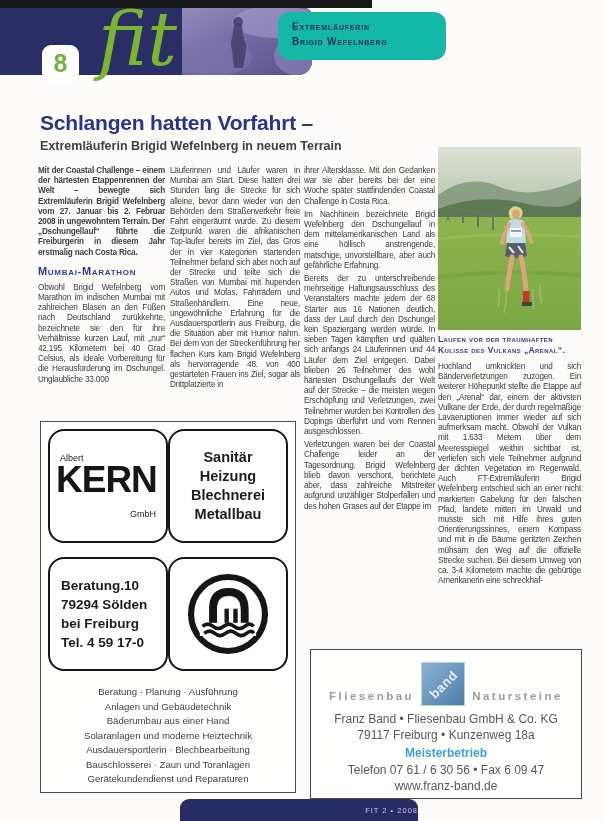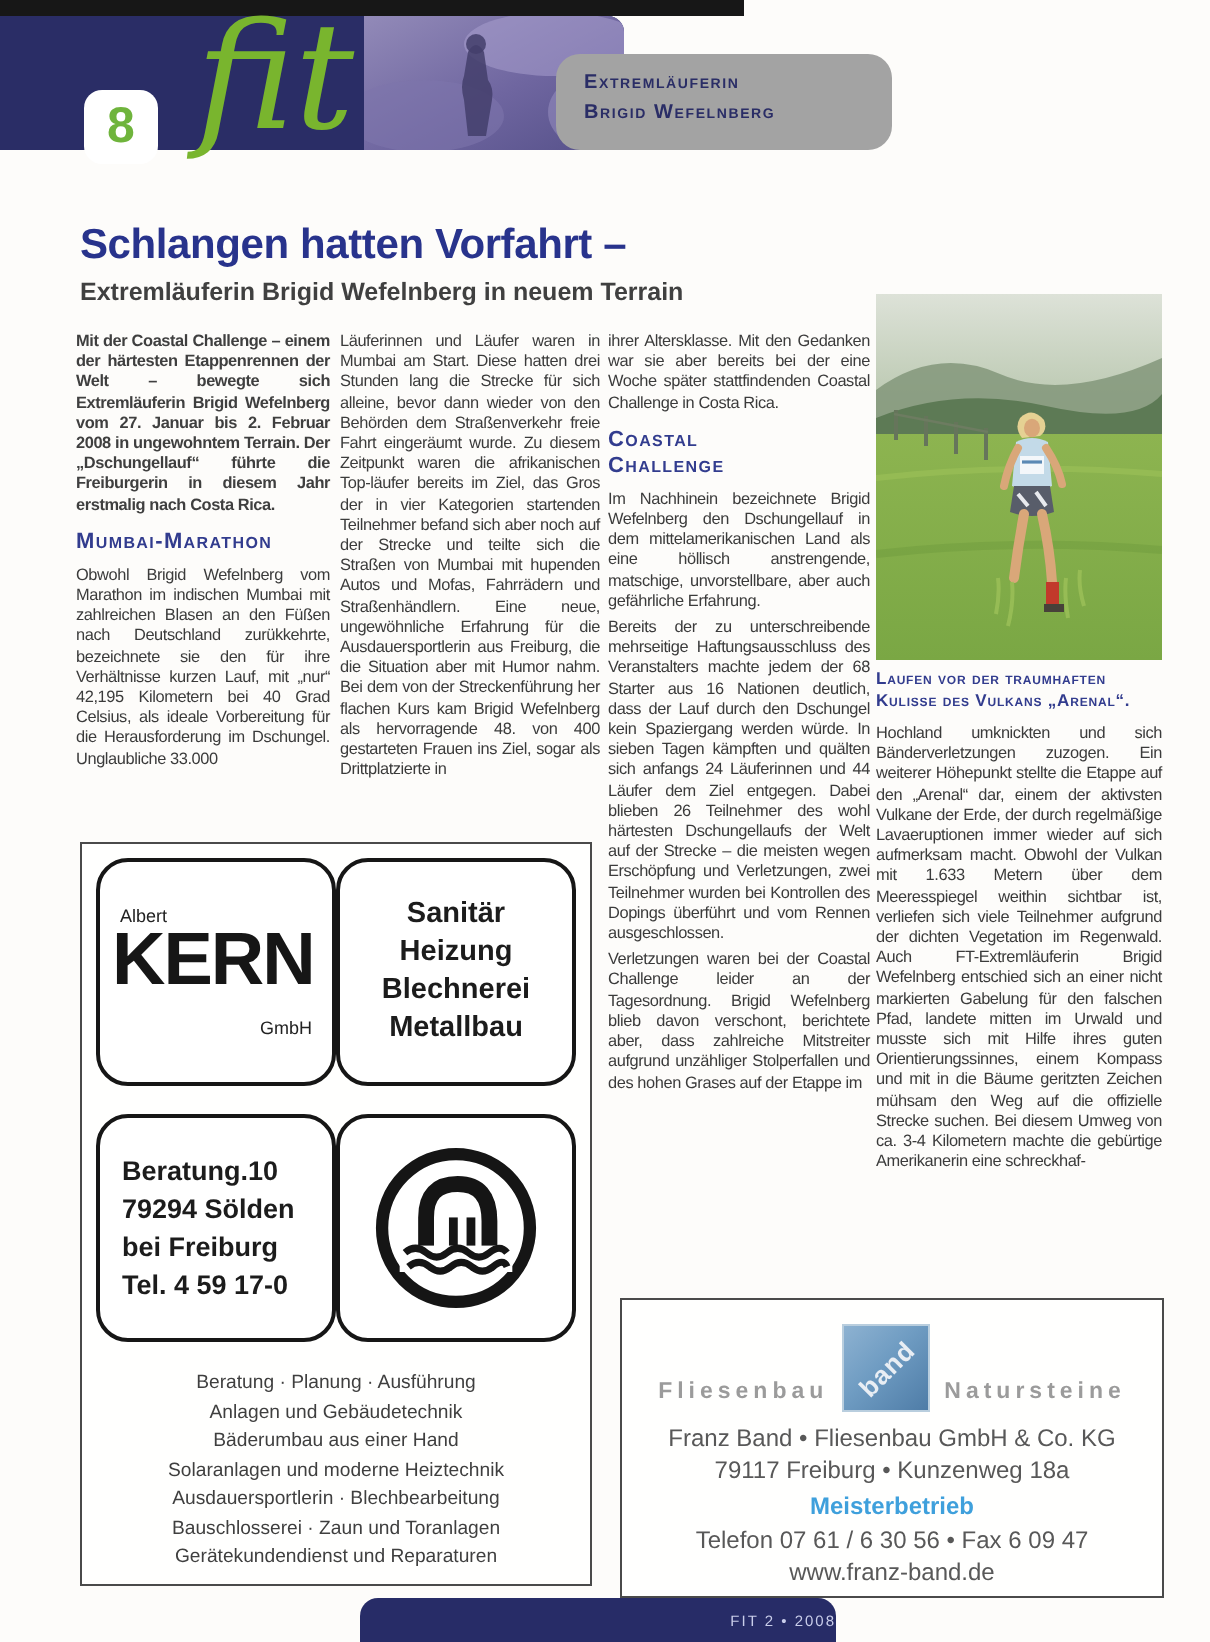--- a/index.html
+++ b/index.html
@@ -4,21 +4,21 @@
 <style>
   * { margin:0; padding:0; box-sizing:border-box; }
   html,body { background:#ffffff; }
   body { font-family:"Liberation Sans", sans-serif; }
   .page { position:relative; width:605px; height:821px; background:#fdfcfa; overflow:hidden; }
 
   
   .top-strip { position:absolute; left:0; top:0; width:372px; height:8px; background:#171717; }
   .band { position:absolute; left:0; top:8px; width:312px; height:67px; background:#2a2d66; border-radius:0 8px 14px 0; overflow:hidden; }
   .band-photo { position:absolute; right:0; top:0; width:130px; height:67px; }
-  .kicker-box { position:absolute; left:278px; top:27px; width:168px; height:48px; background:#a3a3a3; border-radius:12px; padding:7px 0 0 14px; }
+  .kicker-box { position:absolute; left:278px; top:12px; width:168px; height:48px; background:#14b8a6; border-radius:12px; padding:7px 0 0 14px; }
   .kicker-line { font-variant:small-caps; font-weight:bold; font-size:10px; letter-spacing:0.8px; color:#2a2d66; line-height:15px; }
   .pagenum-box { position:absolute; left:42px; top:45px; width:37px; height:37px; background:#ffffff; border-radius:9px; display:flex; align-items:center; justify-content:center; }
   .pagenum { color:#6fb43c; font-size:25px; font-weight:bold; }
   .fit-logo { position:absolute; left:98px; top:2px; font-family:"DejaVu Serif", serif; font-style:italic; font-size:74px; line-height:1; color:#79b52e; z-index:3; }
 
   
   .title { position:absolute; left:40px; top:111px; font-size:21px; font-weight:bold; color:#28338c; letter-spacing:-0.2px; }
   .subtitle { position:absolute; left:40px; top:139px; font-size:12.5px; font-weight:bold; color:#404040; }
 
   
@@ -108,21 +108,20 @@
     <div class="sec-heading">Mumbai-Marathon</div>
     <p>Obwohl Brigid Wefelnberg vom Marathon im indischen Mumbai mit zahlreichen Blasen an den Füßen nach Deutschland zurükkehrte, bezeichnete sie den für ihre Verhältnisse kurzen Lauf, mit „nur“ 42,195 Kilometern bei 40 Grad Celsius, als ideale Vorbereitung für die Herausforderung im Dschungel. Unglaubliche 33.000</p>
   </div>
 
   <div class="col col2">
     <p>Läuferinnen und Läufer waren in Mumbai am Start. Diese hatten drei Stunden lang die Strecke für sich alleine, bevor dann wieder von den Behörden dem Straßenverkehr freie Fahrt eingeräumt wurde. Zu diesem Zeitpunkt waren die afrikanischen Top-läufer bereits im Ziel, das Gros der in vier Kategorien startenden Teilnehmer befand sich aber noch auf der Strecke und teilte sich die Straßen von Mumbai mit hupenden Autos und Mofas, Fahrrädern und Straßenhändlern. Eine neue, ungewöhnliche Erfahrung für die Ausdauersportlerin aus Freiburg, die die Situation aber mit Humor nahm. Bei dem von der Streckenführung her flachen Kurs kam Brigid Wefelnberg als hervorragende 48. von 400 gestarteten Frauen ins Ziel, sogar als Drittplatzierte in</p>
   </div>
 
   <div class="col col3">
     <p>ihrer Altersklasse. Mit den Gedanken war sie aber bereits bei der eine Woche später stattfindenden Coastal Challenge in Costa Rica.</p>
-    <div class="sec-heading" style="width:80px;">Coastal Challenge</div>
     <p>Im Nachhinein bezeichnete Brigid Wefelnberg den Dschungellauf in dem mittelamerikanischen Land als eine höllisch anstrengende, matschige, unvorstellbare, aber auch gefährliche Erfahrung.</p>
     <p>Bereits der zu unterschreibende mehrseitige Haftungsausschluss des Veranstalters machte jedem der 68 Starter aus 16 Nationen deutlich, dass der Lauf durch den Dschungel kein Spaziergang werden würde. In sieben Tagen kämpften und quälten sich anfangs 24 Läuferinnen und 44 Läufer dem Ziel entgegen. Dabei blieben 26 Teilnehmer des wohl härtesten Dschungellaufs der Welt auf der Strecke – die meisten wegen Erschöpfung und Verletzungen, zwei Teilnehmer wurden bei Kontrollen des Dopings überführt und vom Rennen ausgeschlossen.</p>
     <p>Verletzungen waren bei der Coastal Challenge leider an der Tagesordnung. Brigid Wefelnberg blieb davon verschont, berichtete aber, dass zahlreiche Mitstreiter aufgrund unzähliger Stolperfallen und des hohen Grases auf der Etappe im</p>
   </div>
 
   <div class="photo">
     <svg width="143" height="183" viewBox="0 0 143 183">
       <defs>
         <linearGradient id="mist" x1="0" y1="0" x2="0" y2="1">
           <stop offset="0" stop-color="#dde2d8"></stop>

